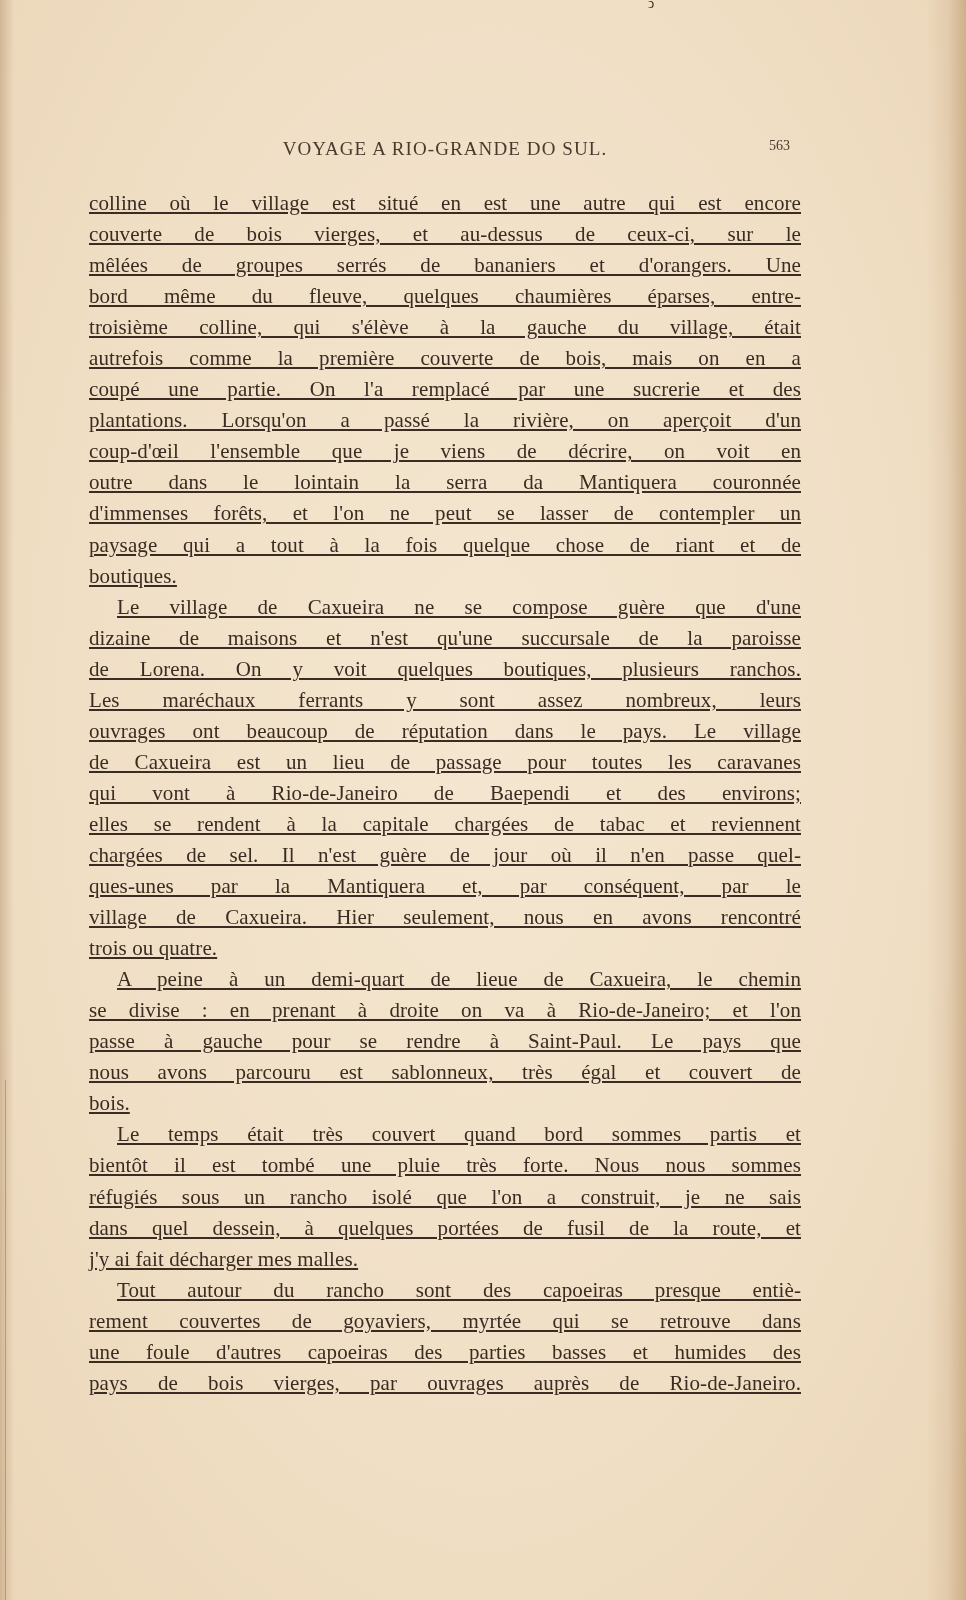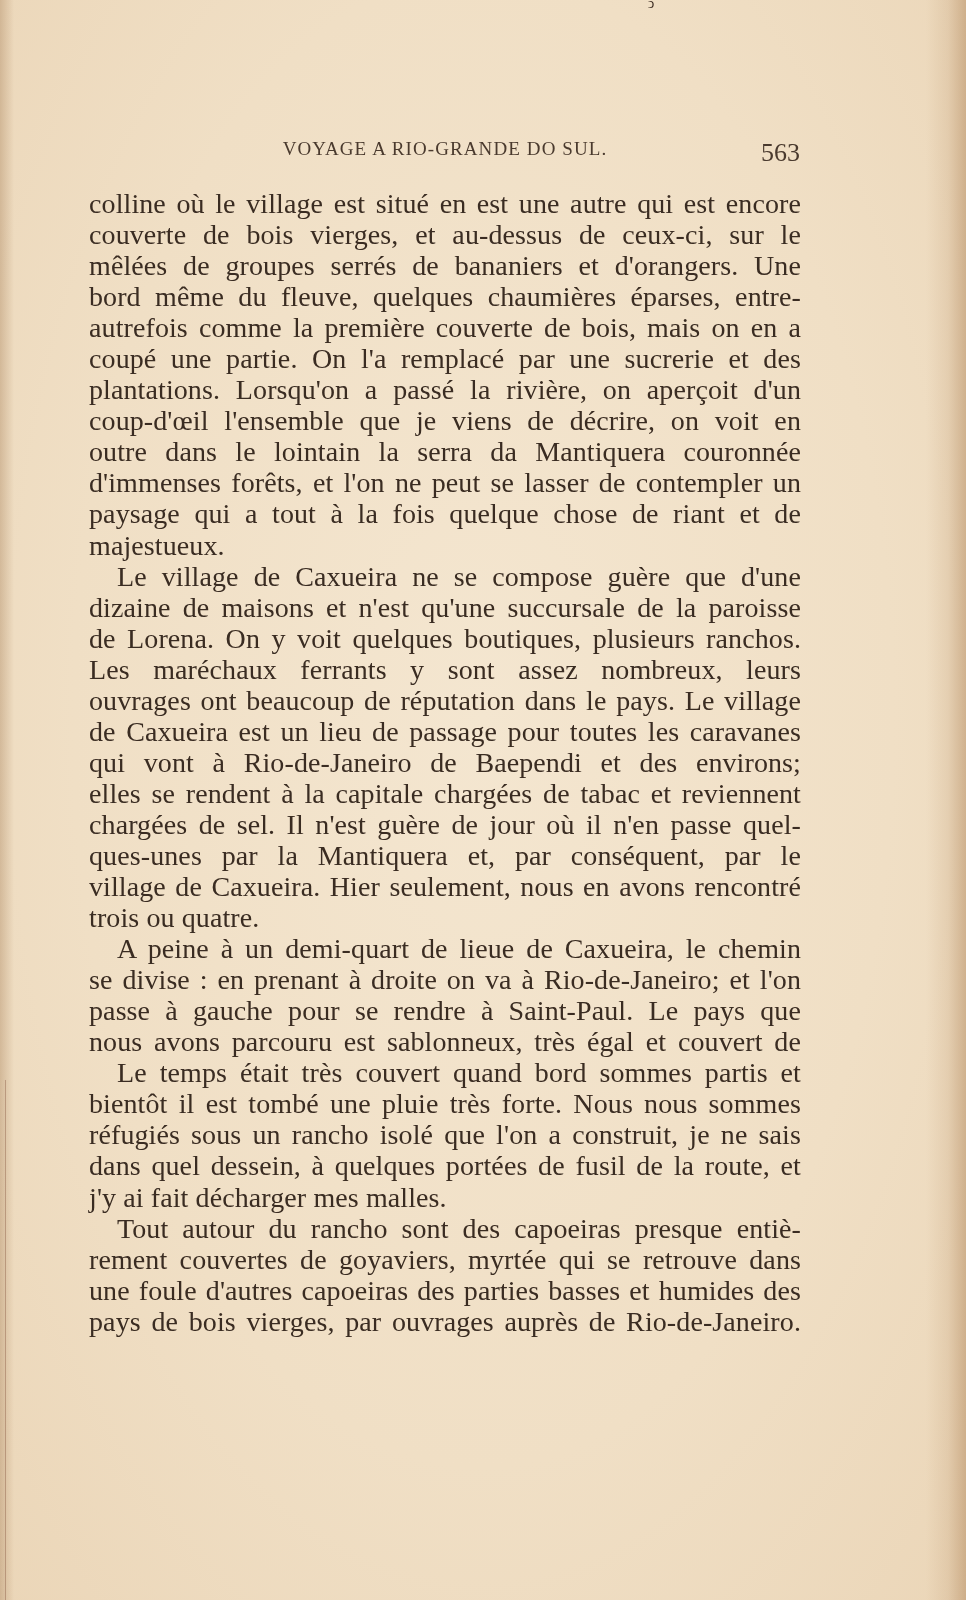--- a/index.html
+++ b/index.html
@@ -49,38 +49,39 @@
       position: absolute;
       left: 0;
       right: 0;
       text-align: center;
       font-size: 19px;
       letter-spacing: 1.1px;
       color: #4a3a2e;
     }
     .page-number {
       position: absolute;
-      right: 0;
-      font-size: 26px;
+      right: 10px;
+      font-size: 14px;
       color: #4a3a2e;
     }
     .text-block {
       position: absolute;
       top: 188px;
       left: 89px;
       width: 712px;
     }
     .line {
       height: 31.05px;
       line-height: 31.05px;
-      font-size: 28px;
+      font-size: 21px;
       white-space: nowrap;
       text-align: justify;
       text-align-last: justify;
       letter-spacing: 0.1px;
+      text-decoration: underline;
     }
     .line.last {
       text-align-last: left;
     }
     .line.indent {
       padding-left: 28px;
     }
   </style>
 </head>
 <body>
@@ -92,44 +93,46 @@
   <div class="running-head">
     <div class="running-title">VOYAGE A RIO-GRANDE DO SUL.</div>
     <div class="page-number">563</div>
   </div>
 
   <div class="text-block" id="text-block">
       <div class="line">colline où le village est situé en est une autre qui est encore</div>
       <div class="line">couverte de bois vierges, et au-dessus de ceux-ci, sur le</div>
       <div class="line">mêlées de groupes serrés de bananiers et d'orangers. Une</div>
       <div class="line">bord même du fleuve, quelques chaumières éparses, entre-</div>
+      <div class="line">troisième colline, qui s'élève à la gauche du village, était</div>
       <div class="line">autrefois comme la première couverte de bois, mais on en a</div>
       <div class="line">coupé une partie. On l'a remplacé par une sucrerie et des</div>
       <div class="line">plantations. Lorsqu'on a passé la rivière, on aperçoit d'un</div>
       <div class="line">coup-d'œil l'ensemble que je viens de décrire, on voit en</div>
       <div class="line">outre dans le lointain la serra da Mantiquera couronnée</div>
       <div class="line">d'immenses forêts, et l'on ne peut se lasser de contempler un</div>
       <div class="line">paysage qui a tout à la fois quelque chose de riant et de</div>
-      <div class="line last">majestueux.</div>
+      <div class="line last">boutiques.</div>
       <div class="line indent">Le village de Caxueira ne se compose guère que d'une</div>
       <div class="line">dizaine de maisons et n'est qu'une succursale de la paroisse</div>
       <div class="line">de Lorena. On y voit quelques boutiques, plusieurs ranchos.</div>
       <div class="line">Les maréchaux ferrants y sont assez nombreux, leurs</div>
       <div class="line">ouvrages ont beaucoup de réputation dans le pays. Le village</div>
       <div class="line">de Caxueira est un lieu de passage pour toutes les caravanes</div>
       <div class="line">qui vont à Rio-de-Janeiro de Baependi et des environs;</div>
       <div class="line">elles se rendent à la capitale chargées de tabac et reviennent</div>
       <div class="line">chargées de sel. Il n'est guère de jour où il n'en passe quel-</div>
       <div class="line">ques-unes par la Mantiquera et, par conséquent, par le</div>
       <div class="line">village de Caxueira. Hier seulement, nous en avons rencontré</div>
       <div class="line last">trois ou quatre.</div>
       <div class="line indent">A peine à un demi-quart de lieue de Caxueira, le chemin</div>
       <div class="line">se divise : en prenant à droite on va à Rio-de-Janeiro; et l'on</div>
       <div class="line">passe à gauche pour se rendre à Saint-Paul. Le pays que</div>
       <div class="line">nous avons parcouru est sablonneux, très égal et couvert de</div>
+      <div class="line last">bois.</div>
       <div class="line indent">Le temps était très couvert quand bord sommes partis et</div>
       <div class="line">bientôt il est tombé une pluie très forte. Nous nous sommes</div>
       <div class="line">réfugiés sous un rancho isolé que l'on a construit, je ne sais</div>
       <div class="line">dans quel dessein, à quelques portées de fusil de la route, et</div>
       <div class="line last">j'y ai fait décharger mes malles.</div>
       <div class="line indent">Tout autour du rancho sont des capoeiras presque entiè-</div>
       <div class="line">rement couvertes de goyaviers, myrtée qui se retrouve dans</div>
       <div class="line">une foule d'autres capoeiras des parties basses et humides des</div>
       <div class="line">pays de bois vierges, par ouvrages auprès de Rio-de-Janeiro.</div>
     </div>

